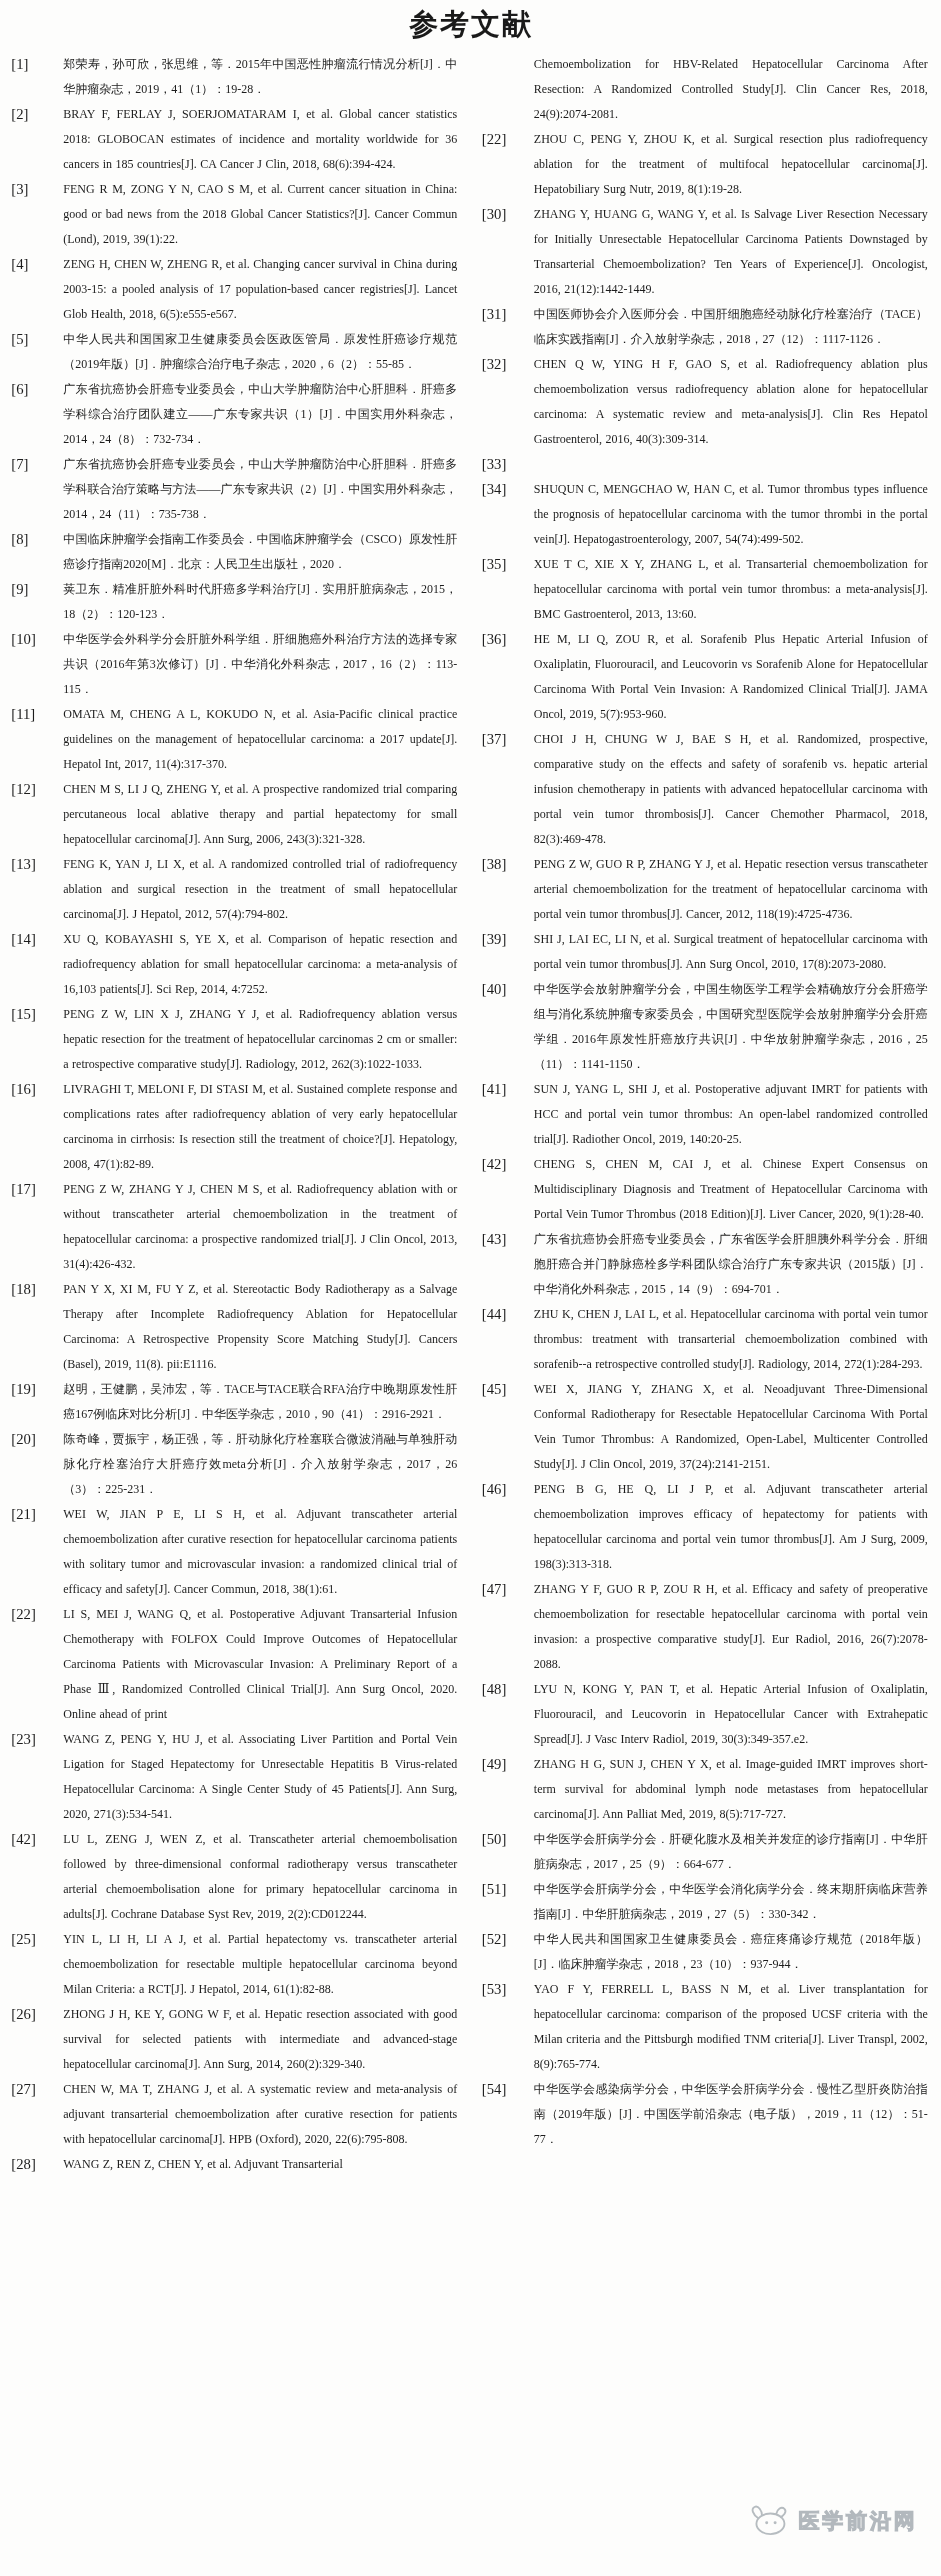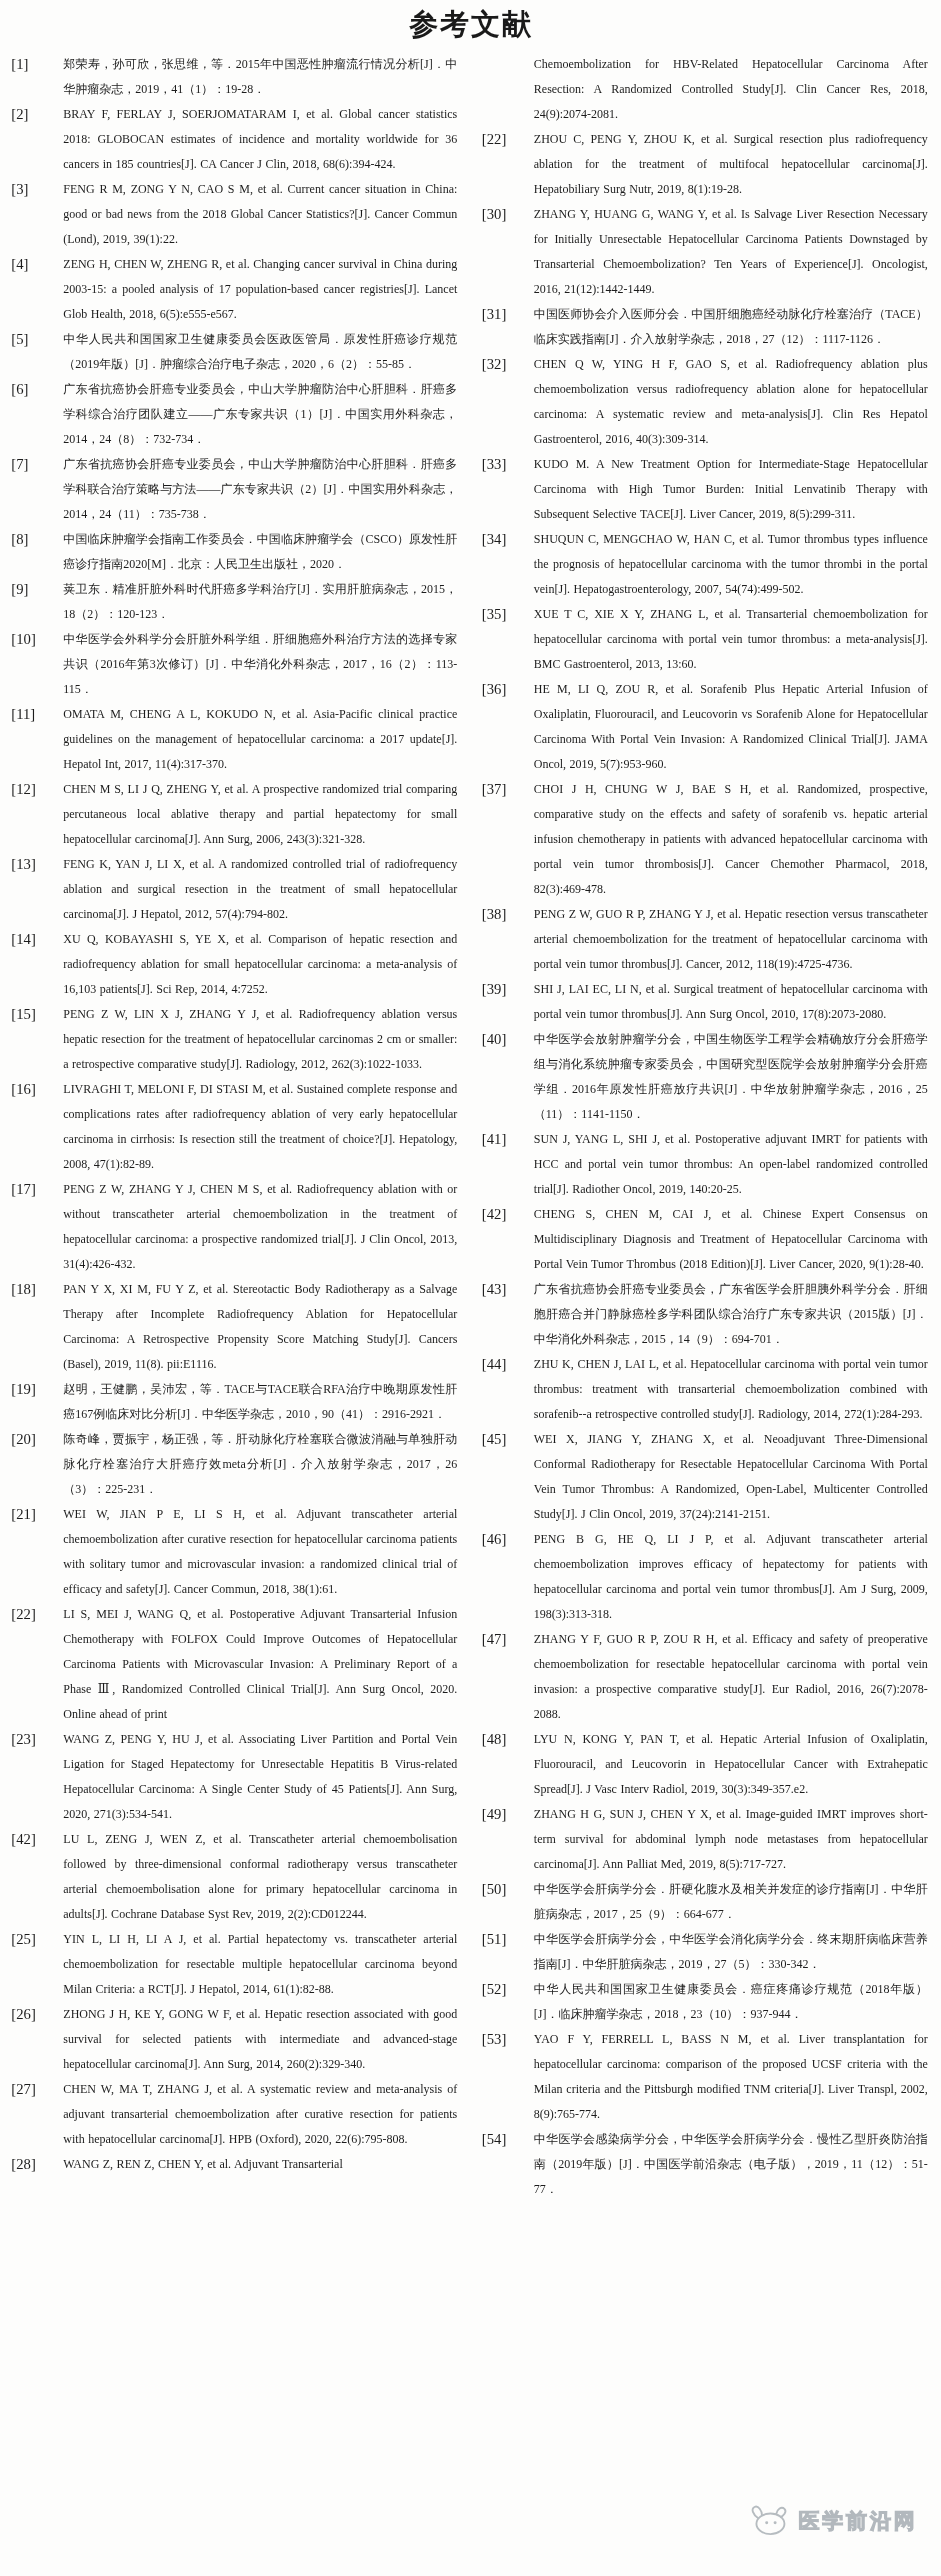--- a/index.html
+++ b/index.html
@@ -236,21 +236,20 @@
     <span class="ref-text">中国医师协会介入医师分会．中国肝细胞癌经动脉化疗栓塞治疗（TACE）临床实践指南[J]．介入放射学杂志，2018，27（12）：1117-1126．</span>
   </div>
 
   <div class="ref">
     <span class="ref-num">[32]</span>
     <span class="ref-text">CHEN Q W, YING H F, GAO S, et al. Radiofrequency ablation plus chemoembolization versus radiofrequency ablation alone for hepatocellular carcinoma: A systematic review and meta-analysis[J]. Clin Res Hepatol Gastroenterol, 2016, 40(3):309-314.</span>
   </div>
 
   <div class="ref">
     <span class="ref-num">[33]</span>
-    <span class="ref-text">KUDO M. A New Treatment Option for Intermediate-Stage Hepatocellular Carcinoma with High Tumor Burden: Initial Lenvatinib Therapy with Subsequent Selective TACE[J]. Liver Cancer, 2019, 8(5):299-311.</span>
   </div>
 
   <div class="ref">
     <span class="ref-num">[34]</span>
     <span class="ref-text">SHUQUN C, MENGCHAO W, HAN C, et al. Tumor thrombus types influence the prognosis of hepatocellular carcinoma with the tumor thrombi in the portal vein[J]. Hepatogastroenterology, 2007, 54(74):499-502.</span>
   </div>
 
   <div class="ref">
     <span class="ref-num">[35]</span>
     <span class="ref-text">XUE T C, XIE X Y, ZHANG L, et al. Transarterial chemoembolization for hepatocellular carcinoma with portal vein tumor thrombus: a meta-analysis[J]. BMC Gastroenterol, 2013, 13:60.</span>

